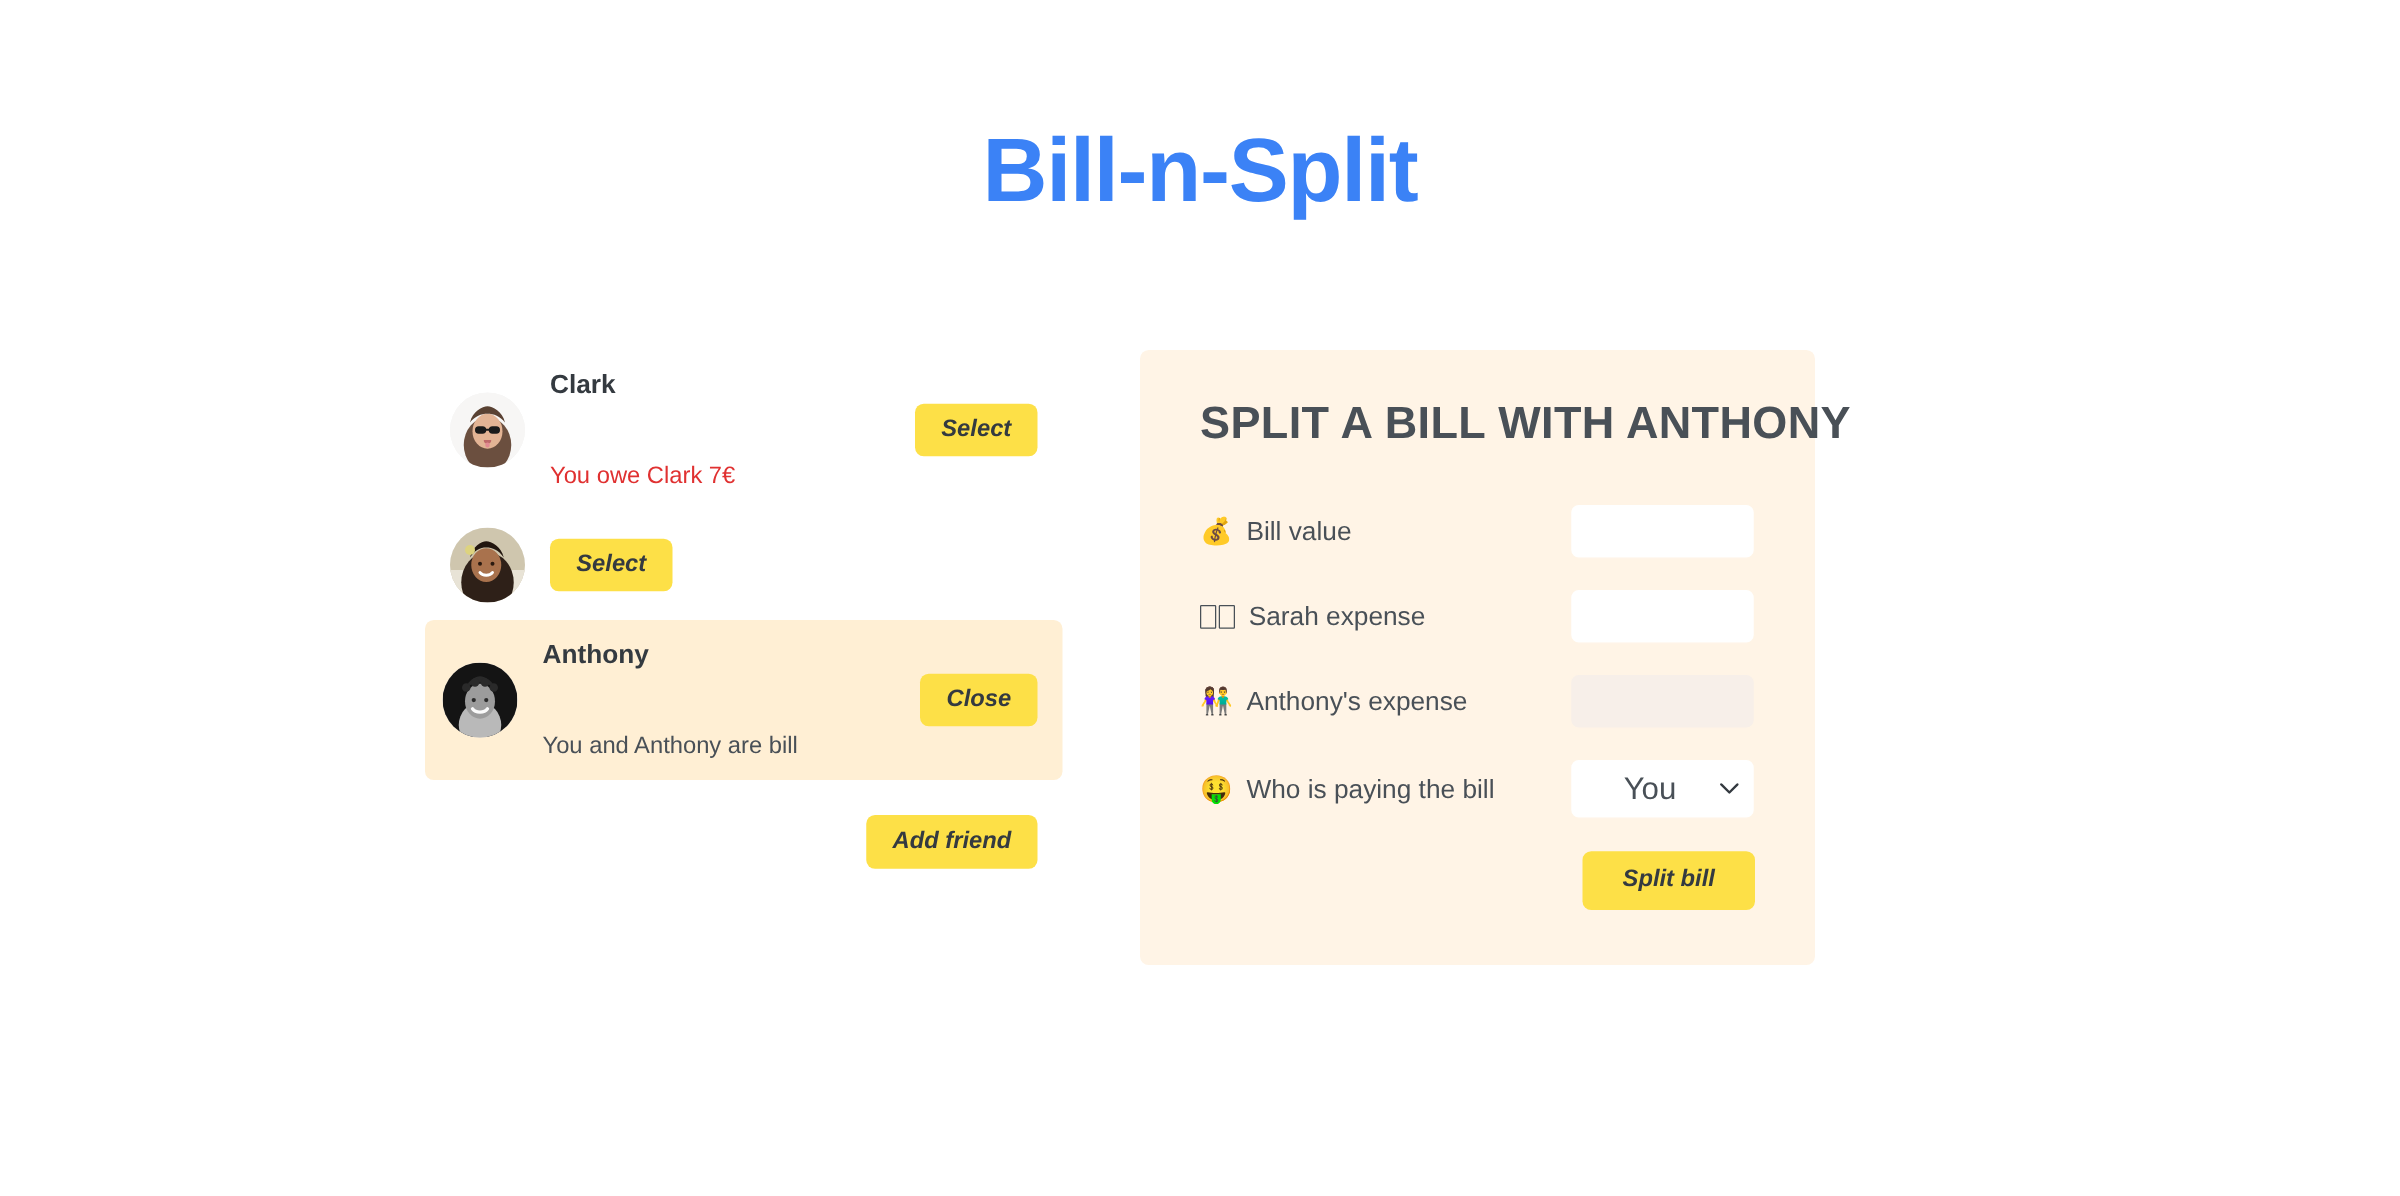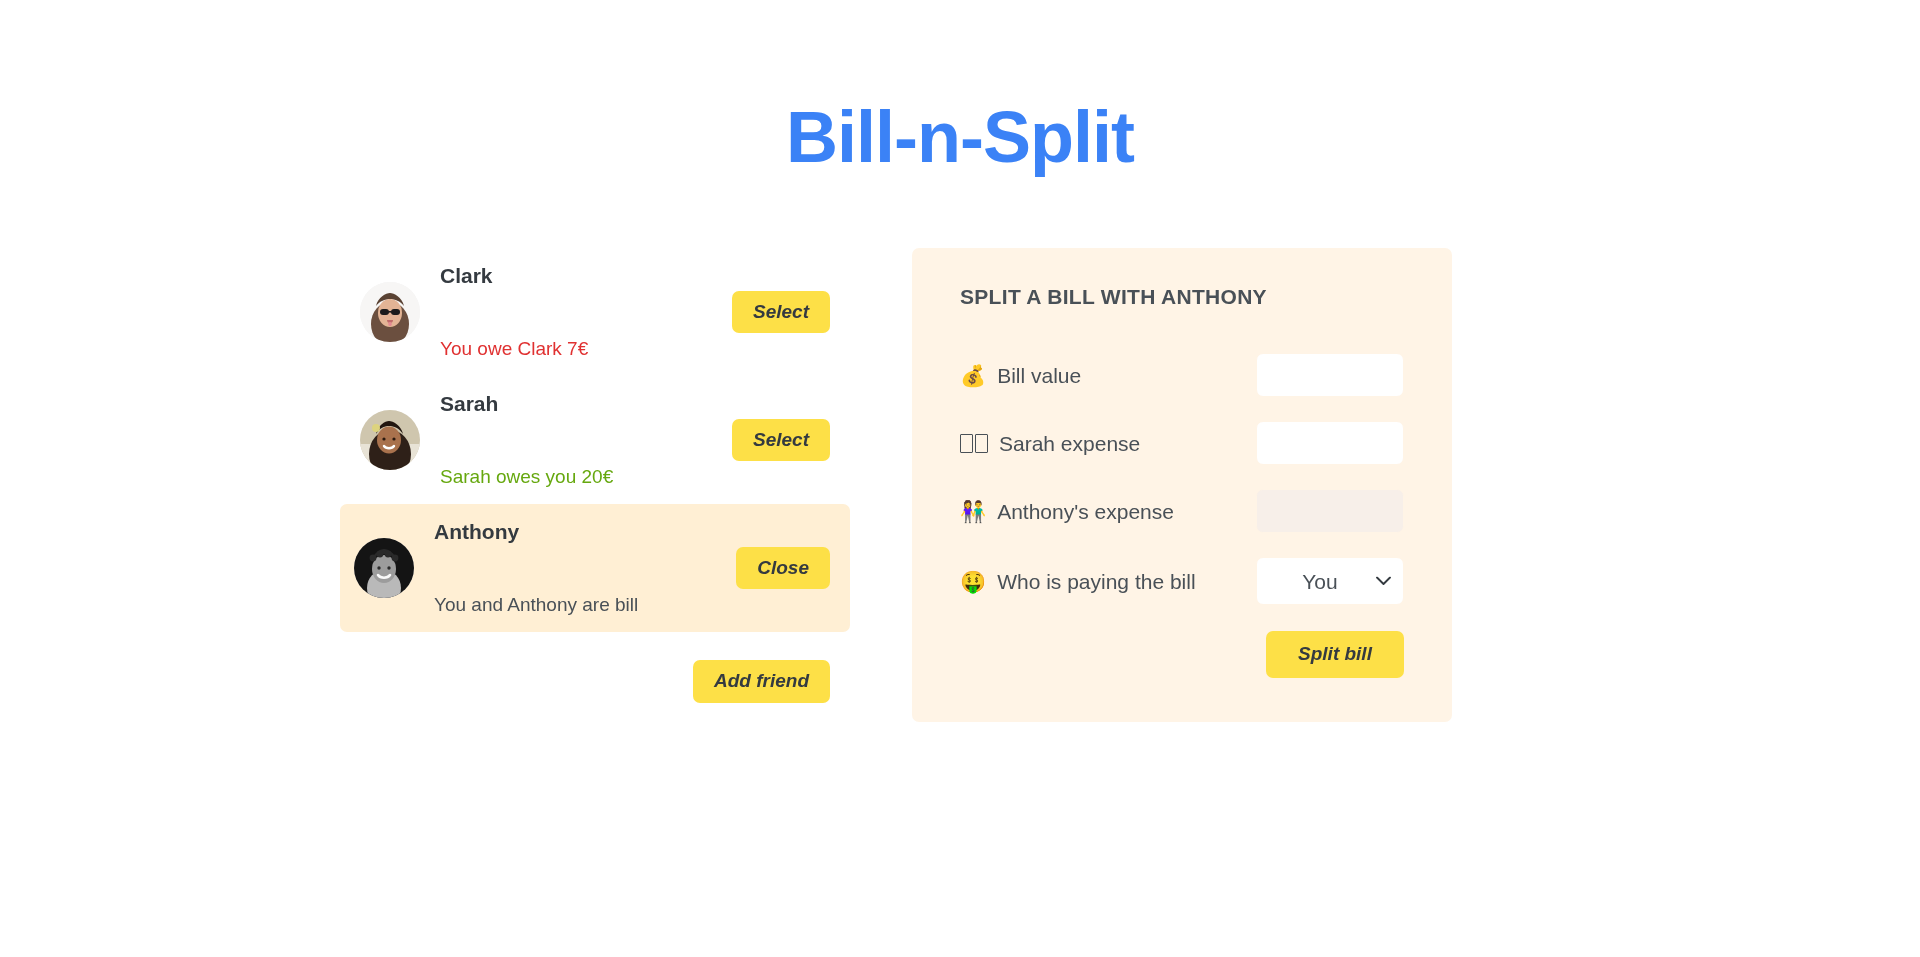--- a/index.html
+++ b/index.html
@@ -32,21 +32,21 @@
     font-weight: 700;
     letter-spacing: -1px;
     color: #3b82f6;
     line-height: 1.05;
     white-space: nowrap;
   }
 
   
   .main {
     position: absolute;
-    top: 248px;
+    top: 280px;
     left: 340px;
     width: 1260px;
     display: flex;
     align-items: flex-start;
     gap: 0;
   }
 
   
   .sidebar {
     width: 510px;
@@ -143,21 +143,21 @@
   .form-panel {
     margin-left: 62px;
     width: 540px;
     flex: 0 0 540px;
     background: #fff4e6;
     border-radius: 7px;
     padding: 36px 48px 44px 48px;
   }
 
   .form-title {
-    font-size: 21px;
+    font-size: 36px;
     font-weight: 700;
     color: #495057;
     text-transform: uppercase;
     letter-spacing: 0.3px;
     margin: 0 0 44px 0;
     line-height: 1.2;
     white-space: nowrap;
   }
 
   .form-row {
@@ -195,21 +195,21 @@
   }
 
   .form-control {
     width: 148px;
     flex: 0 0 148px;
     height: 44px;
     border: 1px solid #fff4e6;
     background-color: #ffffff;
     border-radius: 7px;
     font-family: inherit;
-    font-size: 21px;
+    font-size: 25px;
     color: #495057;
     padding: 0 12px;
     text-align: center;
     outline: none;
   }
   .form-control[disabled] {
     background-color: #f7 efe8;
     background-color: #f7efe9;
     color: #adb5bd;
     cursor: not-allowed;
@@ -290,24 +290,20 @@
                 <rect width="60" height="60" fill="#cfc6ae"></rect>
                 <rect y="34" width="60" height="26" fill="#e8e3d6"></rect>
                 <ellipse cx="30" cy="44" rx="21" ry="24" fill="#2e2018"></ellipse>
                 <ellipse cx="29" cy="30" rx="12" ry="13.5" fill="#a9724d"></ellipse>
                 <path d="M16 24c2-9 9-13 13-13s12 4 14 13c-4-6-9-8-14-8s-9 2-13 8z" fill="#22160f"></path>
                 <circle cx="24" cy="29" r="1.6" fill="#2b1a10"></circle>
                 <circle cx="34" cy="29" r="1.6" fill="#2b1a10"></circle>
                 <path d="M24 36c2 3 8 3 10 0" stroke="#fff" stroke-width="2.4" fill="none" stroke-linecap="round"></path>
                 <circle cx="16" cy="18" r="4" fill="#ddd37e"></circle>
               </svg>
-            </div>
-            <div class="friend-info">
-              <span class="friend-name">Sarah</span>
-              <span class="friend-balance positive">Sarah owes you 20€</span>
             </div>
             <button class="btn">Select</button>
           </li>
           <li class="friend selected">
             <div class="avatar">
               <svg viewBox="0 0 60 60" xmlns="http://www.w3.org/2000/svg">
                 <rect width="60" height="60" fill="#141414"></rect>
                 <ellipse cx="30" cy="50" rx="17" ry="18" fill="#b9b9b9"></ellipse>
                 <ellipse cx="30" cy="31" rx="12" ry="14" fill="#9c9c9c"></ellipse>
                 <path d="M17 24c2-9 9-13 13-13s12 4 13 13c-3-6-8-8-13-8s-10 2-13 8z" fill="#2a2a2a"></path>

